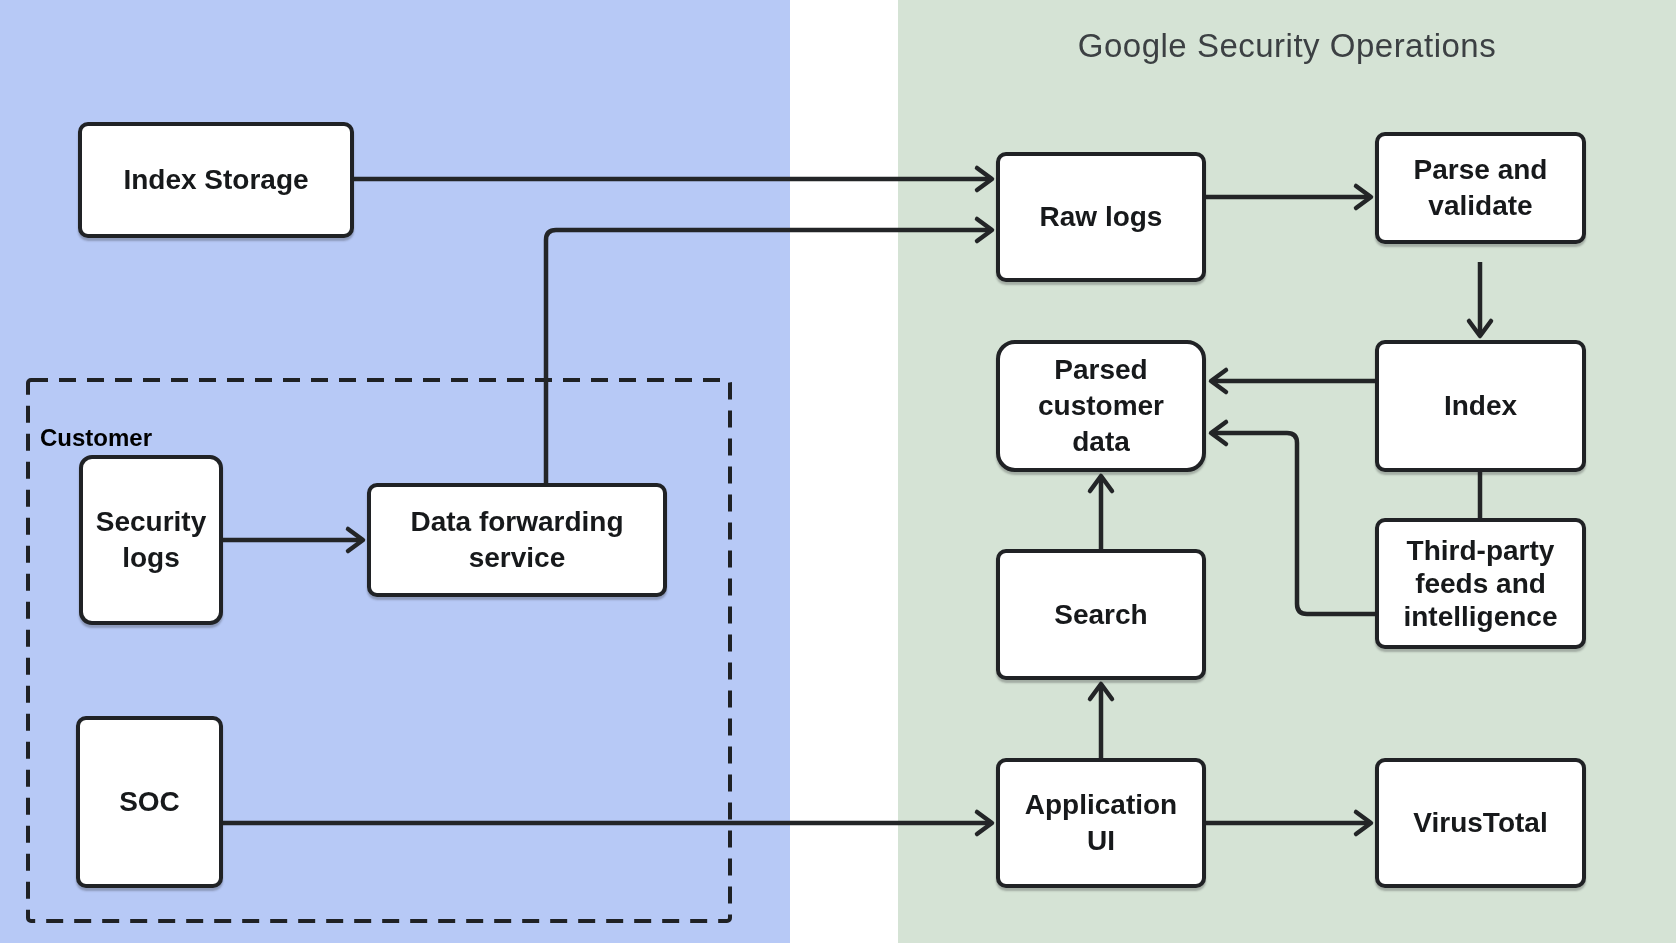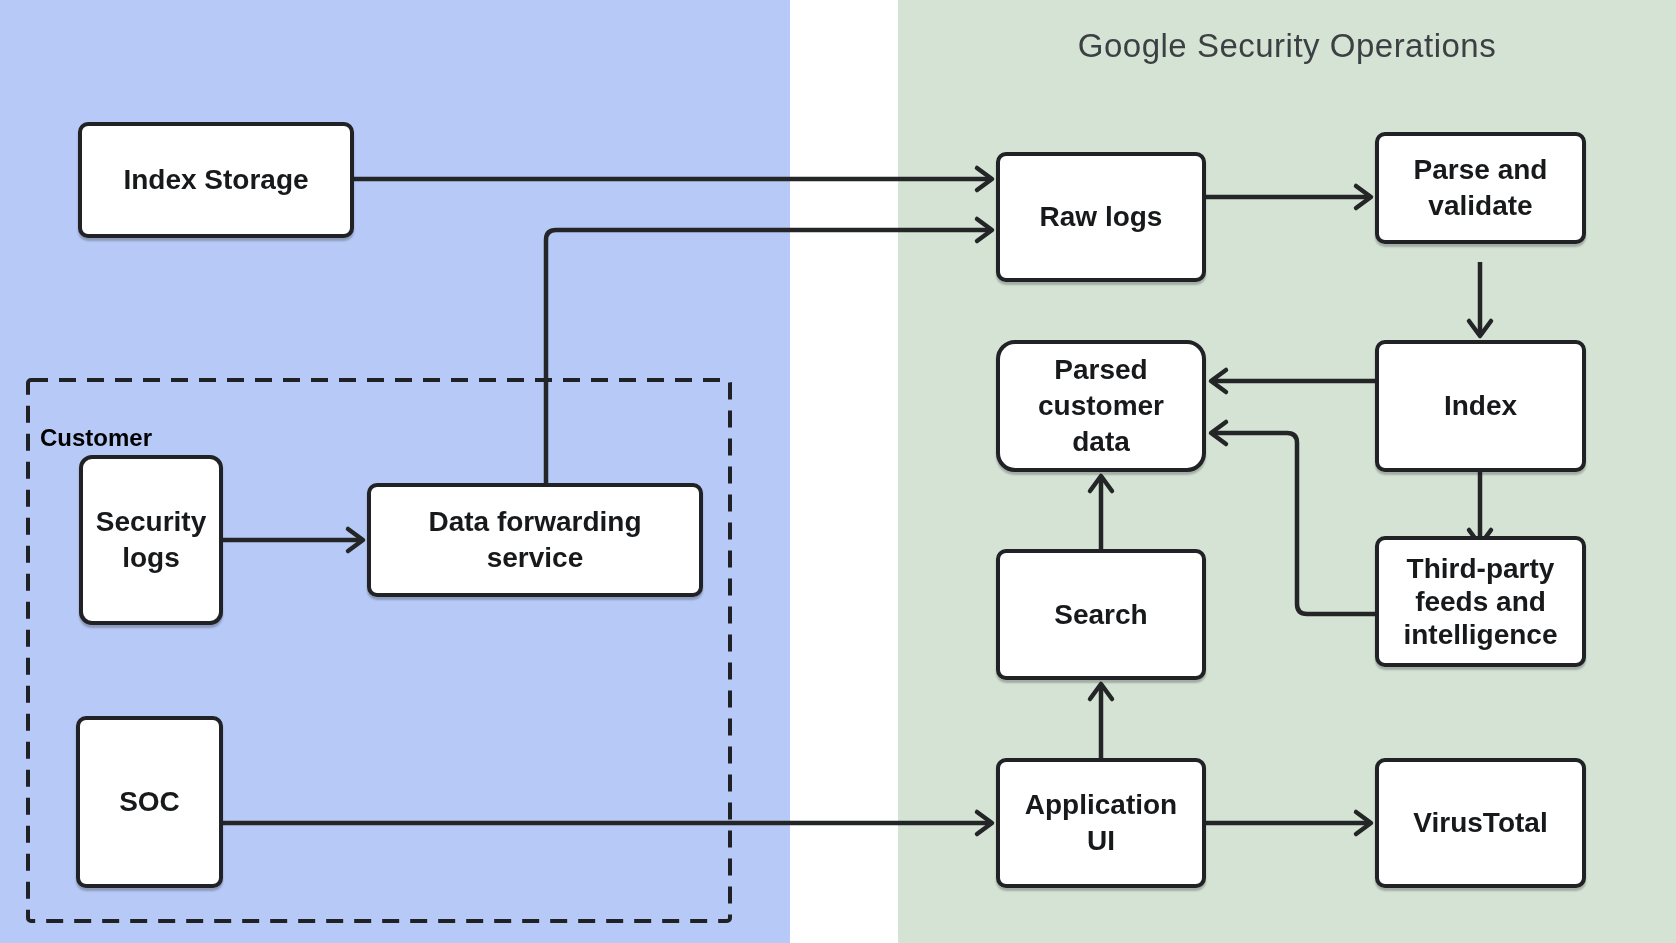--- a/index.html
+++ b/index.html
@@ -22,28 +22,28 @@
   .node{
     position:absolute;z-index:2;box-sizing:border-box;
     background:#ffffff;border:4px solid #202225;border-radius:10px;
     box-shadow:0 3px 2px rgba(32,34,37,.28);
     display:flex;align-items:center;justify-content:center;text-align:center;
     font-size:28px;font-weight:700;color:#17191b;line-height:36px;padding:4px 14px;
   }
   
   #node-cloud-storage        {left:78px;  top:122px; width:276px; height:116px;}
   #node-security-logs        {left:79px;  top:455px; width:144px; height:170px;border-radius:13px;}
-  #node-data-forwarding      {left:367px; top:483px; width:336px; height:114px; padding:12px 34px;}
+  #node-data-forwarding      {left:367px; top:483px; width:300px; height:114px; padding:12px 34px;}
   #node-soc                  {left:76px;  top:716px; width:147px; height:172px;}
   #node-raw-logs             {left:996px; top:132px; width:210px; height:130px;margin-top:20px;}
   #node-parse-and-validate   {left:1375px;top:132px; width:211px; height:112px;}
   #node-parsed-customer-data {left:996px; top:340px; width:210px; height:132px;border-radius:19px;}
   #node-index                {left:1375px;top:340px; width:211px; height:132px;}
   #node-search               {left:996px; top:549px; width:210px; height:131px;}
-  #node-third-party-feeds    {left:1375px;top:536px; width:211px; height:131px; line-height:33px; padding:4px 0;}
+  #node-third-party-feeds    {left:1375px;top:518px; width:211px; height:131px; line-height:33px; padding:4px 0;}
   #node-application-ui       {left:996px; top:758px; width:210px; height:130px;}
   #node-virustotal           {left:1375px;top:758px; width:211px; height:130px;}
   .edge{fill:none;stroke:#232527;stroke-width:4.5;stroke-linecap:butt;}
   #customer-boundary{fill:none;stroke:#1f2124;stroke-width:4;stroke-dasharray:17 11;}
 </style>
 </head>
 <body>
 
 <div id="stage">
 

